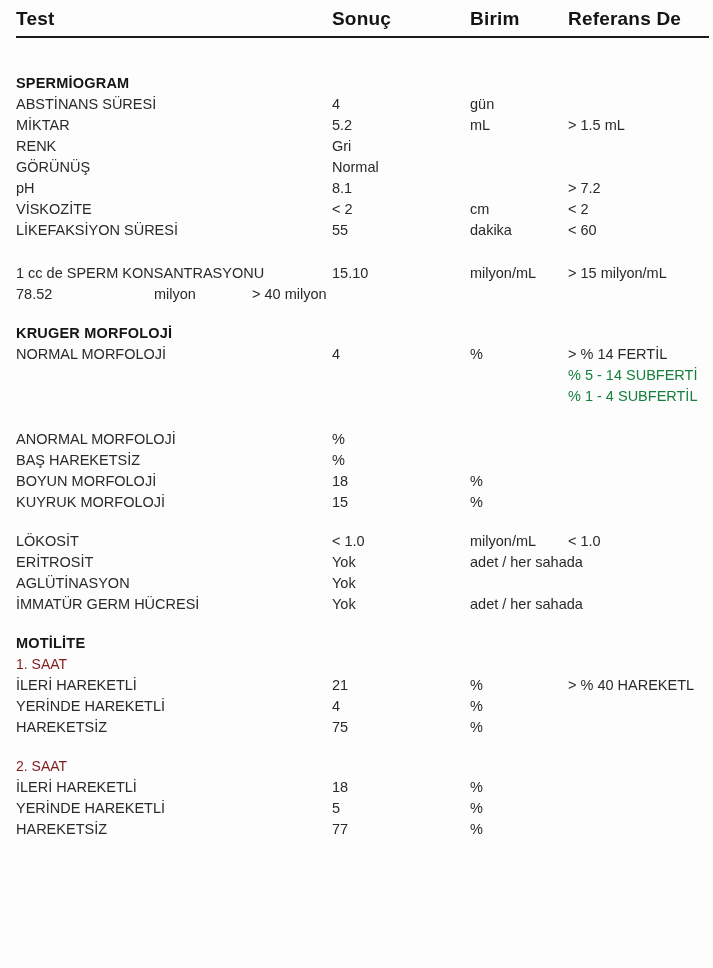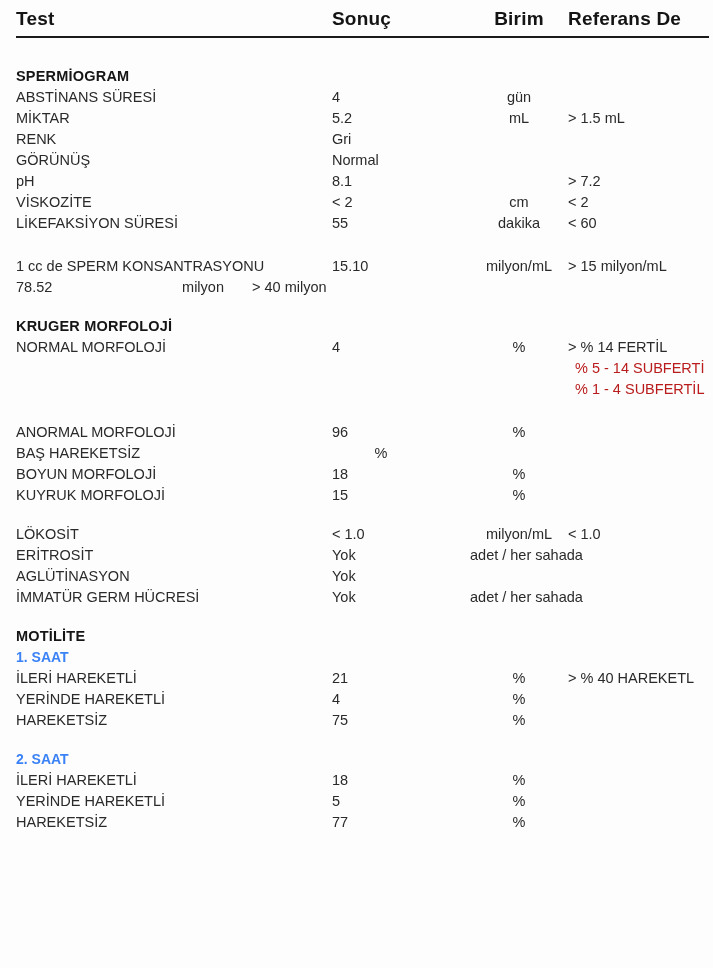--- a/index.html
+++ b/index.html
@@ -20,31 +20,31 @@
     height: 968px;
     background: #fdfdfd;
     padding: 0;
     box-sizing: border-box;
   }
   .header-row {
     display: flex;
     align-items: flex-end;
     padding: 8px 0 6px 0;
     border-bottom: 2px solid #1b1b1b;
-    margin: 0 4px 8px 16px;
+    margin: 0 4px 15px 16px;
   }
   .header-row .cell {
     font-size: 19px;
     font-weight: bold;
     letter-spacing: 0.2px;
     color: #141414;
   }
   .c-test   { width: 316px; flex: 0 0 316px; }
   .c-result { width: 138px; flex: 0 0 138px; }
-  .c-unit   { width: 98px;  flex: 0 0 98px; text-align: center; }
+  .c-unit   { width: 98px;  flex: 0 0 98px; }
   .c-ref    { width: 160px; flex: 0 0 160px; }
 
   .rows {
     margin: 0 4px 0 16px;
     padding-top: 20px;
   }
   .row {
     display: flex;
     align-items: baseline;
     min-height: 21px;
@@ -55,36 +55,35 @@
     color: #2a2a2a;
     white-space: nowrap;
     overflow: visible;
   }
   .row.section .cell {
     font-weight: bold;
     color: #151515;
     letter-spacing: 0.2px;
   }
   .row.sub .cell {
-    font-weight: bold;
-    color: #3b82f6;
+    font-weight: normal;
+    color: #7f1d1d;
     font-size: 14px;
   }
   .spacer-18 { height: 18px; }
   .spacer-22 { height: 22px; }
   .ref-extra {
     display: flex;
   }
   .ref-extra .pad { width: 552px; flex: 0 0 552px; }
   .ref-extra .cell {
     font-size: 14.5px;
     line-height: 21px;
-    color: #b91c1c;
+    color: #15803d;
     white-space: nowrap;
-    margin-left: 7px;
   }
 </style>
 </head>
 <body>
 
 <div class="page">
 
   <div class="header-row">
     <div class="cell c-test">Test</div>
     <div class="cell c-result">Sonuç</div>
@@ -170,21 +169,20 @@
         <div class="pad"></div>
         <div class="cell">% 5 - 14 SUBFERTİ</div>
       </div>
       <div class="ref-extra">
         <div class="pad"></div>
         <div class="cell">% 1 - 4 SUBFERTİL</div>
       </div>
       <div class="spacer-22"></div>
       <div class="row">
         <div class="cell c-test">ANORMAL MORFOLOJİ</div>
-        <div class="cell c-result">96</div>
         <div class="cell c-unit">%</div>
         <div class="cell c-ref"></div>
       </div>
       <div class="row">
         <div class="cell c-test">BAŞ HAREKETSİZ</div>
         <div class="cell c-unit">%</div>
         <div class="cell c-ref"></div>
       </div>
       <div class="row">
         <div class="cell c-test">BOYUN MORFOLOJİ</div>

